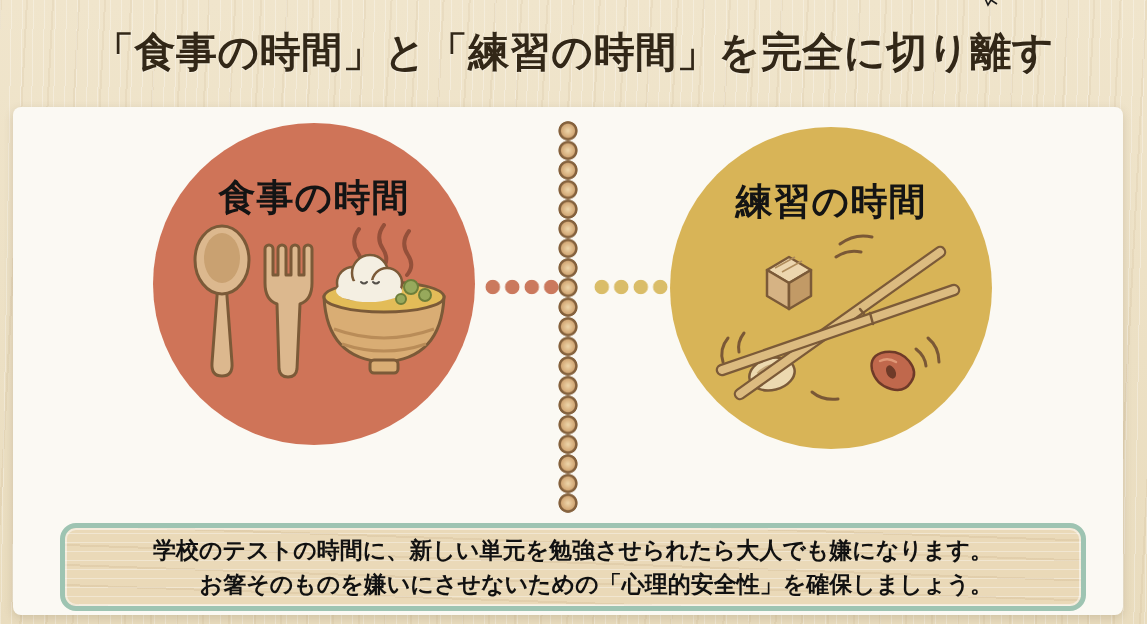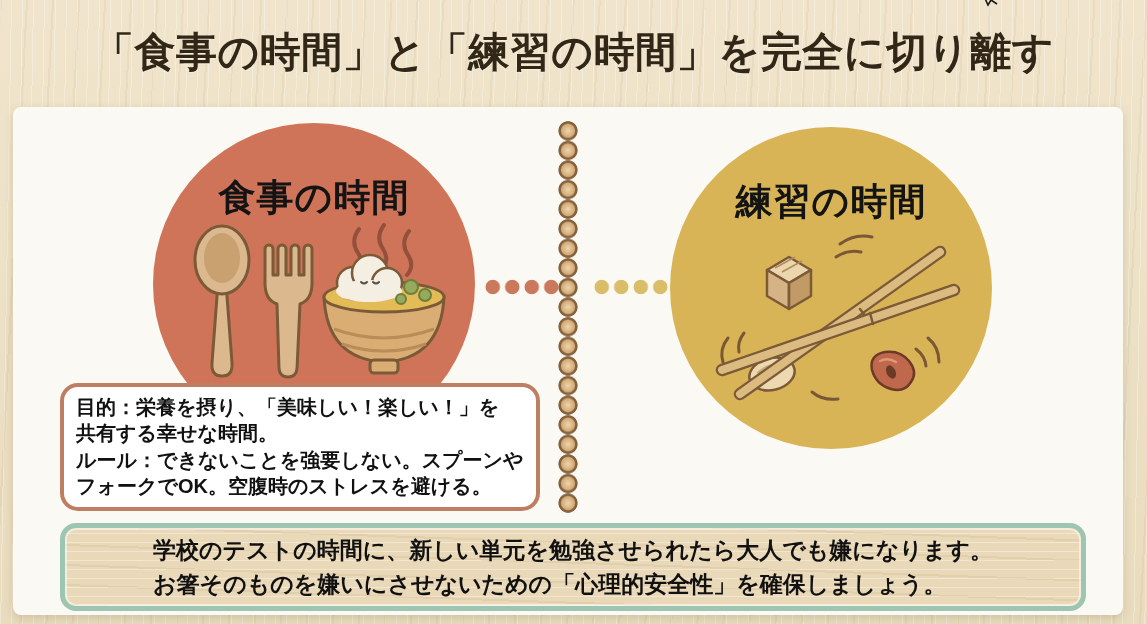--- a/index.html
+++ b/index.html
@@ -56,21 +56,21 @@
   }
   .info-meal{left:47px;width:480px;border:4px solid #bf7e62;}
   .info-practice{left:603px;width:476px;border:4px solid #c9a94e;}
   .bottom-note{
     position:absolute;left:47px;top:416px;width:1026px;height:88px;
     border:5px solid #9ec4b2;border-radius:16px;box-sizing:border-box;
     background-color:#ead9b8;
     background-image:
       repeating-linear-gradient(2deg, rgba(166,130,82,0.12) 0 2px, rgba(166,130,82,0) 2px 20px),
       repeating-linear-gradient(0deg, rgba(255,255,255,0.35) 0 1px, rgba(255,255,255,0) 1px 9px);
-    display:flex;align-items:center;justify-content:center;text-align:left;
+    display:flex;align-items:center;justify-content:center;text-align:right;
     font-size:23px;line-height:1.5;font-weight:800;color:#111111;
     white-space:pre-line;
     box-shadow:inset 0 0 0 2px rgba(255,255,255,0.5);
   }
   .cursor{position:absolute;left:980px;top:-4px;width:20px;height:16px;}
 </style>
 </head>
 <body>
 
 <div class="slide-title">「食事の時間」と「練習の時間」を完全に切り離す</div>
@@ -159,21 +159,17 @@
       </g>
 
       <g>
         <path d="M180,148 q-3,-15 13,-18 q15,-2 24,9 q9,11 2,21 q-7,11 -20,7 q-15,-4 -19,-19 z" fill="#c0684c" stroke="#6e3a28" stroke-width="2.5"></path>
         <ellipse cx="199" cy="150" rx="4.5" ry="7" transform="rotate(-25 199 150)" fill="#6e3a28"></ellipse>
         <path d="M188,139 q8,-4 16,1" fill="none" stroke="#e09877" stroke-width="2.5" stroke-linecap="round"></path>
       </g>
     </svg>
   </div>
 
-  <div class="info-box info-meal">目的：栄養を摂り、「美味しい！楽しい！」を
-共有する幸せな時間。
-ルール：できないことを強要しない。スプーンや
-フォークでOK。空腹時のストレスを避ける。</div>
 
   <div class="bottom-note">学校のテストの時間に、新しい単元を勉強させられたら大人でも嫌になります。
 お箸そのものを嫌いにさせないための「心理的安全性」を確保しましょう。</div>
 
 </div>
 
 </body></html>

